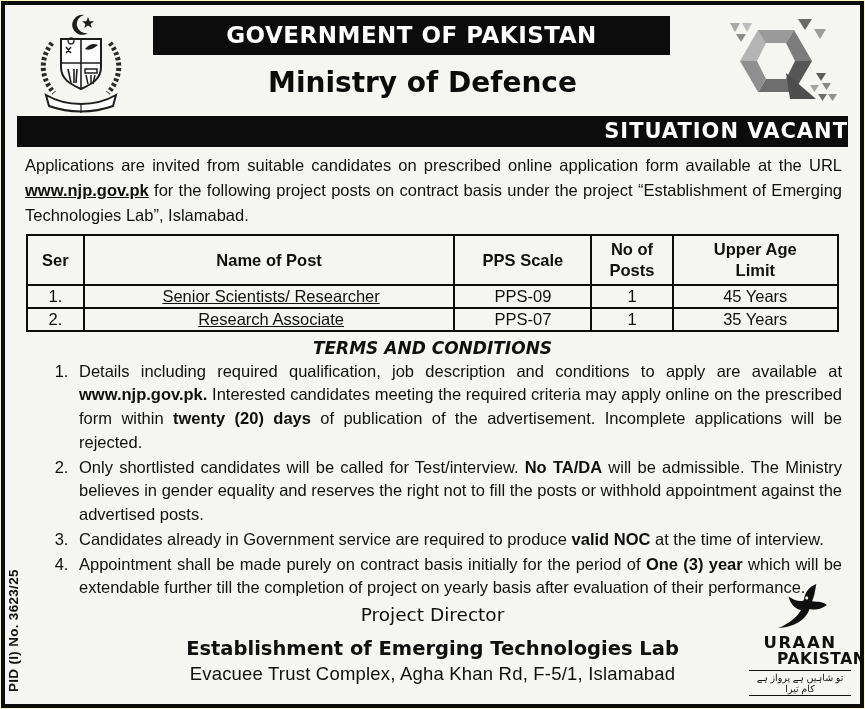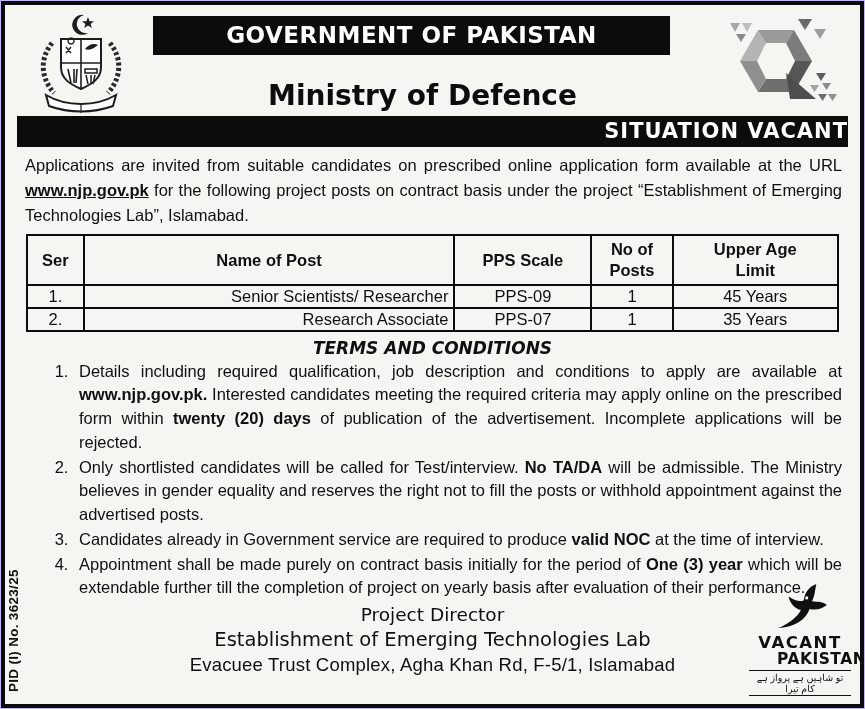--- a/index.html
+++ b/index.html
@@ -1,51 +1,51 @@
 <!DOCTYPE html>
 <html><head>
 <meta charset="utf-8">
 <style>
   * { margin:0; padding:0; box-sizing:border-box; }
   body { width:865px; height:709px; background:#ffffff; font-family:"Liberation Sans", sans-serif; color:#101010; }
-  .page { position:relative; width:865px; height:709px; background:#c4b5fd; }
+  .page { position:relative; width:865px; height:709px; background:#fef9c3; }
   .outer-frame { position:absolute; inset:1px; border:5px solid #0c0c0c; }
   .inner-frame { position:absolute; inset:3px; border:2px solid #0c0c0c; background:#f5f5f2; padding:8px 12px 6px 12px; overflow:hidden; }
 
   
   .head-row { display:flex; align-items:flex-start; }
   .emblem-wrap { width:128px; display:flex; justify-content:center; }
   .head-center { flex:1; text-align:center; }
   .gov-banner { background:#0c0c0c; color:#ffffff; font-family:"DejaVu Sans", sans-serif; font-weight:bold;
                 font-size:23px; padding:6px 0 7px; margin:3px 30px 0 8px; letter-spacing:0.5px; }
-  .ministry { font-family:"DejaVu Sans", sans-serif; font-weight:bold; font-size:28px; margin-top:24px; color:#0c0c0c;text-align:center; }
+  .ministry { font-family:"DejaVu Sans", sans-serif; font-weight:bold; font-size:28px; margin-top:11px; color:#0c0c0c;text-align:center; }
   .hexlogo-wrap { width:148px; display:flex; justify-content:center; padding-top:2px; }
 
   .situation-bar { background:#0c0c0c; color:#ffffff; text-align:right; font-family:"DejaVu Sans", sans-serif;
                    font-weight:bold; font-size:21px; padding:3px 0 4px; margin-top:3px; letter-spacing:1px; }
 
   
   .intro { font-size:16.5px; line-height:1.5; text-align:justify; margin:6px 6px 0 8px; }
 
   
   table.posts { width:calc(100% - 18px); margin:7px auto 0; border-collapse:collapse; }
   table.posts th, table.posts td { border:2px solid #0c0c0c; font-size:16.5px; text-align:center; padding:1px 5px; }
   table.posts th { font-weight:bold; white-space:pre-line; line-height:1.25; padding:3px 4px; }
-  table.posts td.cell-name { text-align:right; padding-left:9px; }
+  table.posts td.cell-name { text-align:center; padding-left:9px;text-decoration:underline; }
   .col-0{width:7%;} .col-1{width:45.7%;} .col-2{width:16.9%;} .col-3{width:10%;} .col-4{width:20.4%;}
 
   
   .terms-heading { text-align:center; font-family:"DejaVu Sans", sans-serif; font-weight:bold; font-size:17px; margin-top:6px;font-style:italic; }
   ol.terms { margin:2px 6px 0 8px; padding-left:48px; font-size:16.5px; line-height:1.44; text-align:justify; }
   ol.terms li { padding-left:6px; margin-bottom:1px; }
 
   
   .footer { text-align:center; margin-top:4px; }
   .footer-line1 { font-family:"DejaVu Sans", sans-serif; font-weight:normal; font-size:18.5px; }
-  .footer-line2 { font-family:"DejaVu Sans", sans-serif; font-weight:normal; font-size:19.5px; margin-top:3px; }
+  .footer-line2 { font-family:"DejaVu Sans", sans-serif; font-weight:bold; font-size:19.5px; margin-top:12px; }
   .footer-line3 { font-size:18.5px; margin-top:3px; letter-spacing:0.2px; }
 
   
   .pid-vertical { position:absolute; left:16px; bottom:12px; transform-origin:0 100%; transform:rotate(-90deg);
                   font-weight:bold; font-size:13.5px; letter-spacing:0.3px; white-space:nowrap; }
 
   
   .uraan { position:absolute; right:9px; bottom:8px; width:102px; text-align:center; }
   .uraan-word1 { font-family:"DejaVu Sans", sans-serif; font-weight:bold; font-size:16.5px; letter-spacing:1.5px; line-height:1.05; }
   .uraan-word2 { font-family:"DejaVu Sans", sans-serif; font-weight:bold; font-size:15.5px; letter-spacing:0.5px; line-height:1.1;margin-left:28px; }
@@ -166,19 +166,19 @@
 
     <div class="pid-vertical">PID (I) No. 3623/25</div>
 
     <div class="uraan">
       <span>
         <svg width="58" height="46" viewBox="0 0 60 48">
           <path d="M7,46 C17,42 27,35 31,27 C25,26 20,21 18,13 C25,17.5 30,19 34,17 C35,8.5 39.5,3 47,0 C45.5,7.5 45.5,12.5 42.5,18 C49.5,19 53.5,18 58,22 C52,26.5 46,27.5 40,26 C36.5,37 24,45 7,46 Z" fill="#101010"></path>
           <circle cx="37" cy="14.5" r="1.6" fill="#ffffff"></circle>
         </svg>
       </span>
-      <div class="uraan-word1">VACANT</div>
+      <div class="uraan-word1">URAAN</div>
       <div class="uraan-word2">PAKISTAN</div>
       <span class="uraan-urdu">تو شاہیں ہے پرواز ہے کام تیرا</span>
     </div>
 
   </div>
 </div>
 
 </body></html>

